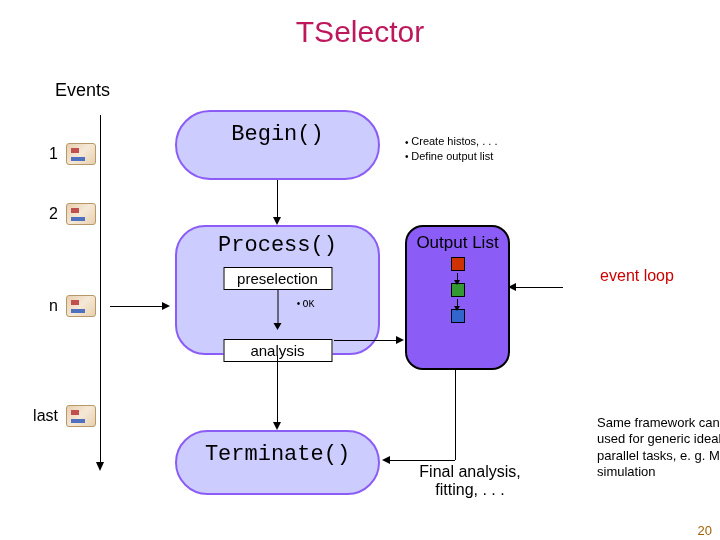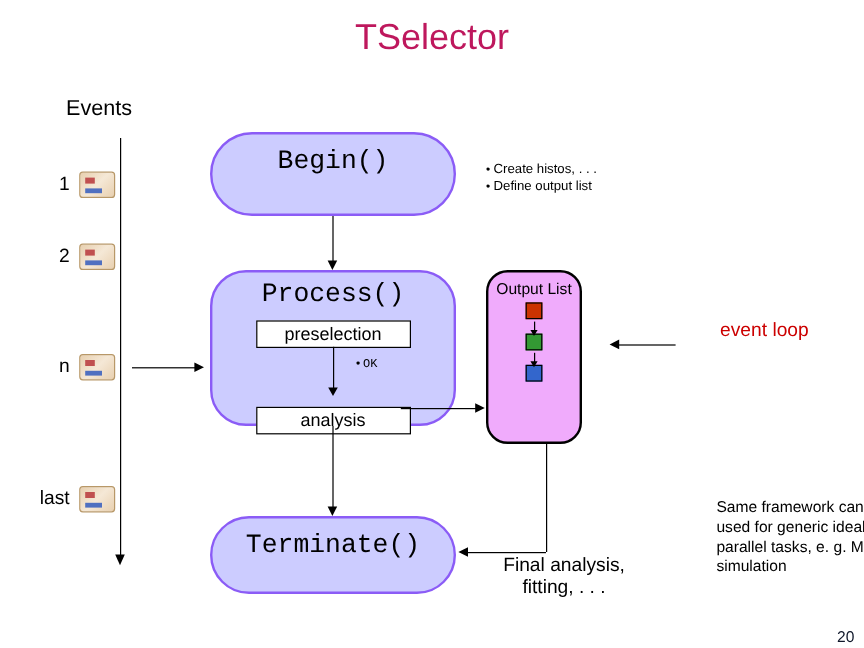--- a/index.html
+++ b/index.html
@@ -91,21 +91,21 @@
   }
   .terminate-box { left: 175px; top: 430px; width: 205px; height: 65px; }
   .sub-box {
     position: absolute;
     left: 50%;
     transform: translateX(-50%);
     border: 1.5px solid #000;
     background: #fff;
     font-family: Arial, sans-serif;
     font-size: 15px;
-    width: 129px;
+    width: 109px;
     padding: 2px 4px;
   }
   .preselection-box { top: 40px; }
   .analysis-box     { top: 112px; }
   .ok-text {
     position: absolute;
     top: 72px;
     left: 50%;
     transform: translateX(18px);
     font-size: 10px;
@@ -138,26 +138,26 @@
     left: 405px;
     top: 134px;
     font-size: 11px;
     line-height: 1.3;
   }
   .bullets div::before { content: "• "; font-size: 10px; vertical-align: middle; }
   .output-list-box {
     position: absolute;
     left: 405px;
     top: 225px;
-    width: 80px;
+    width: 105px;
     height: 145px;
     border: 2px solid #000;
-    background: #f0abfc;
+    background: #8b5cf6;
     border-radius: 18px;
-    font-size: 13px;
+    font-size: 17px;
     text-align: center;
     padding-top: 6px;
   }
   .oli {
     width: 14px; height: 14px;
     border: 1.5px solid #000;
     margin: 4px auto;
   }
   .oli.red   { background: #cc3300; }
   .oli.green { background: #339933; }
@@ -199,21 +199,21 @@
     top: 415px;
     width: 145px;
     font-size: 13px;
     line-height: 1.25;
   }
   .page-num {
     position: absolute;
     right: 8px;
     bottom: 2px;
     font-size: 13px;
-    color: #0f172a;
+    color: #a16207;
   }
   
   .arr {
     position: absolute;
     background: #000;
   }
   .arr.v { width: 1px; }
   .arr.h { height: 1px; }
   .arr::after {
     content: "";

